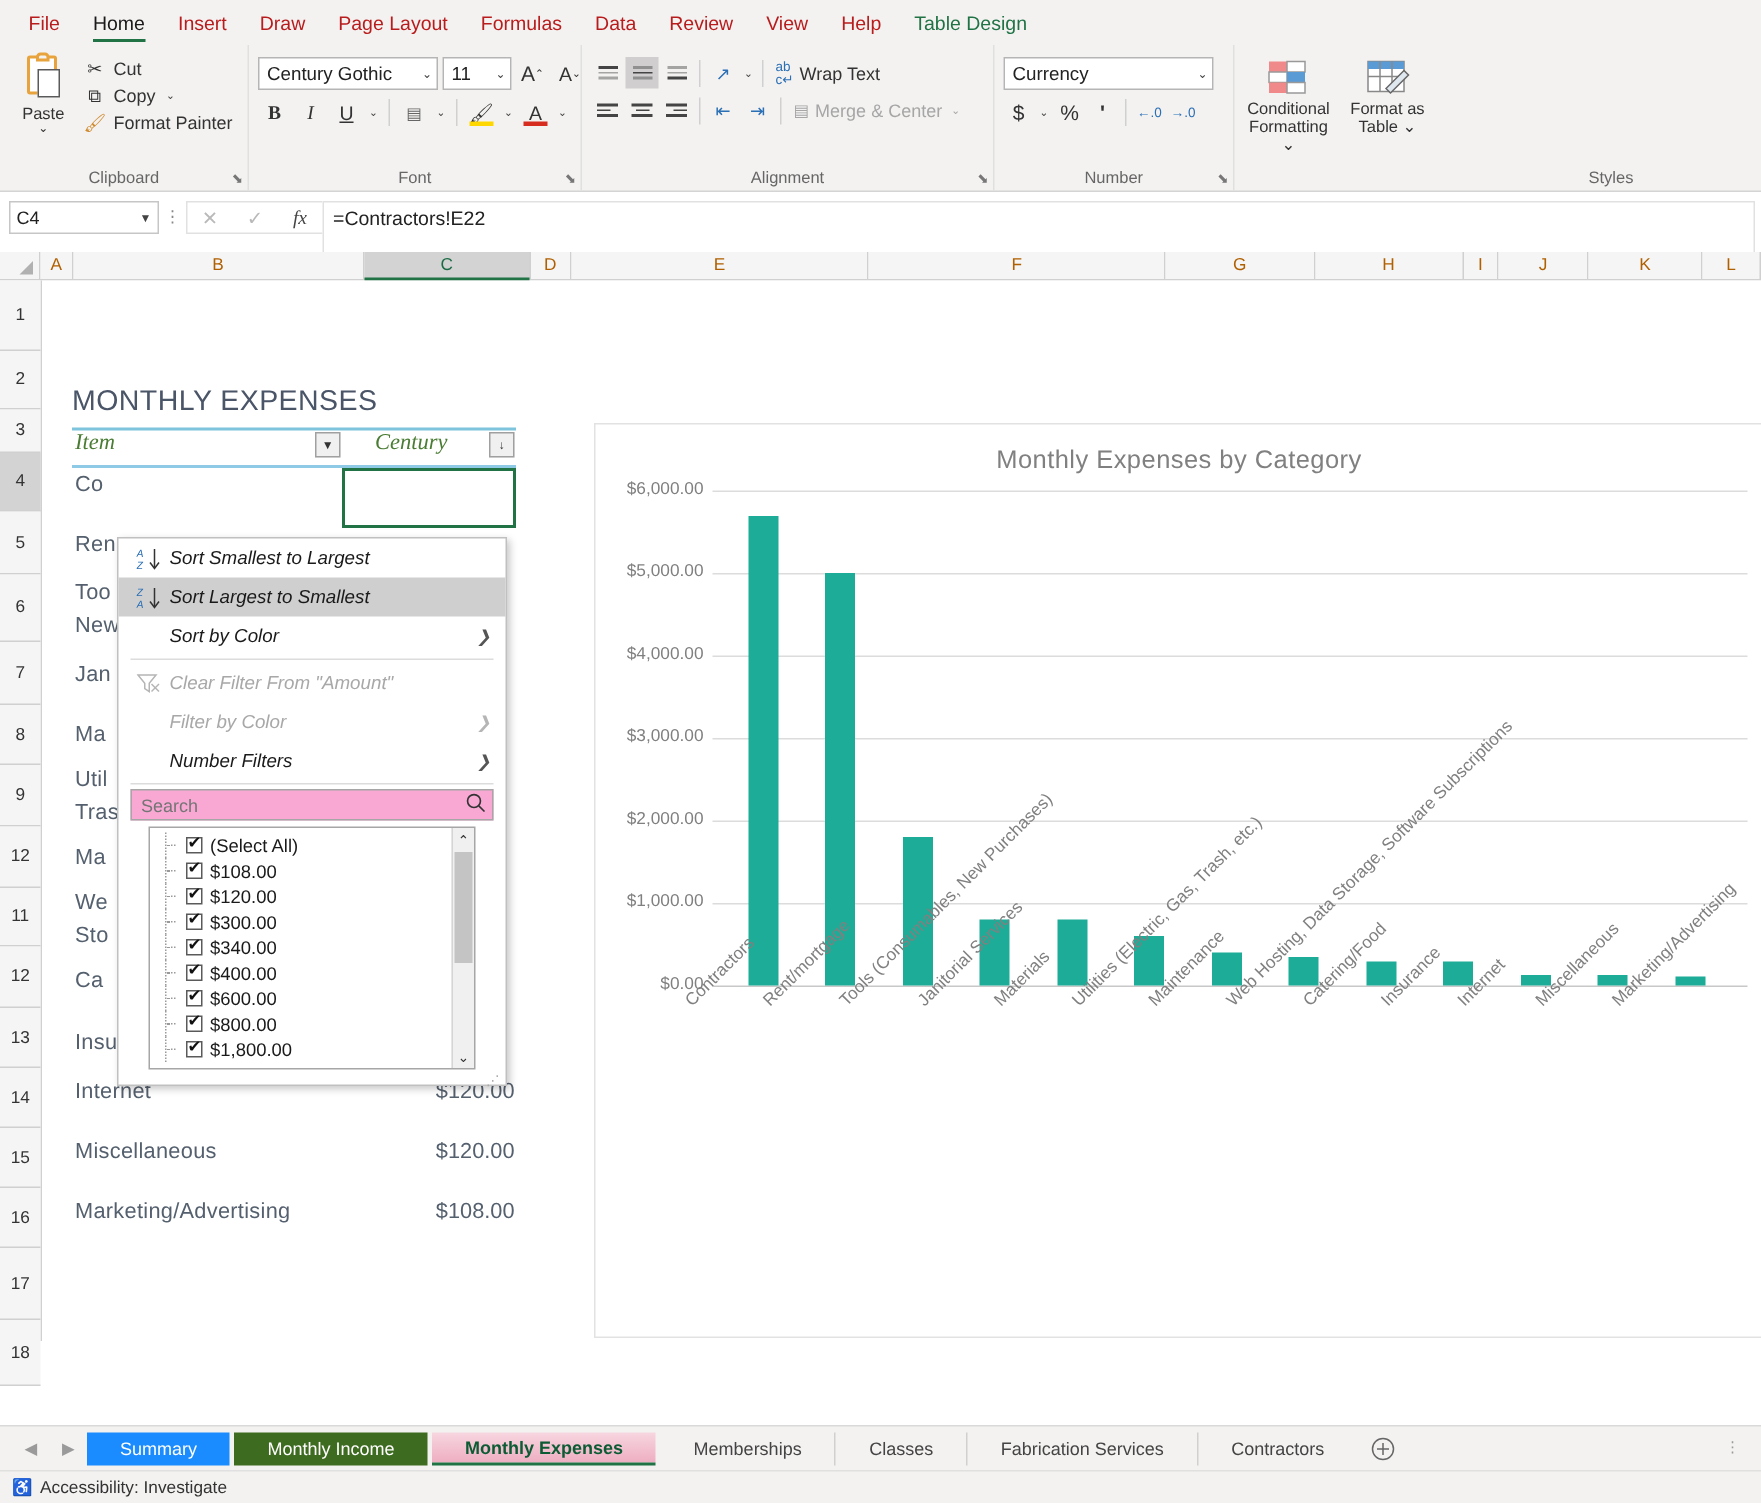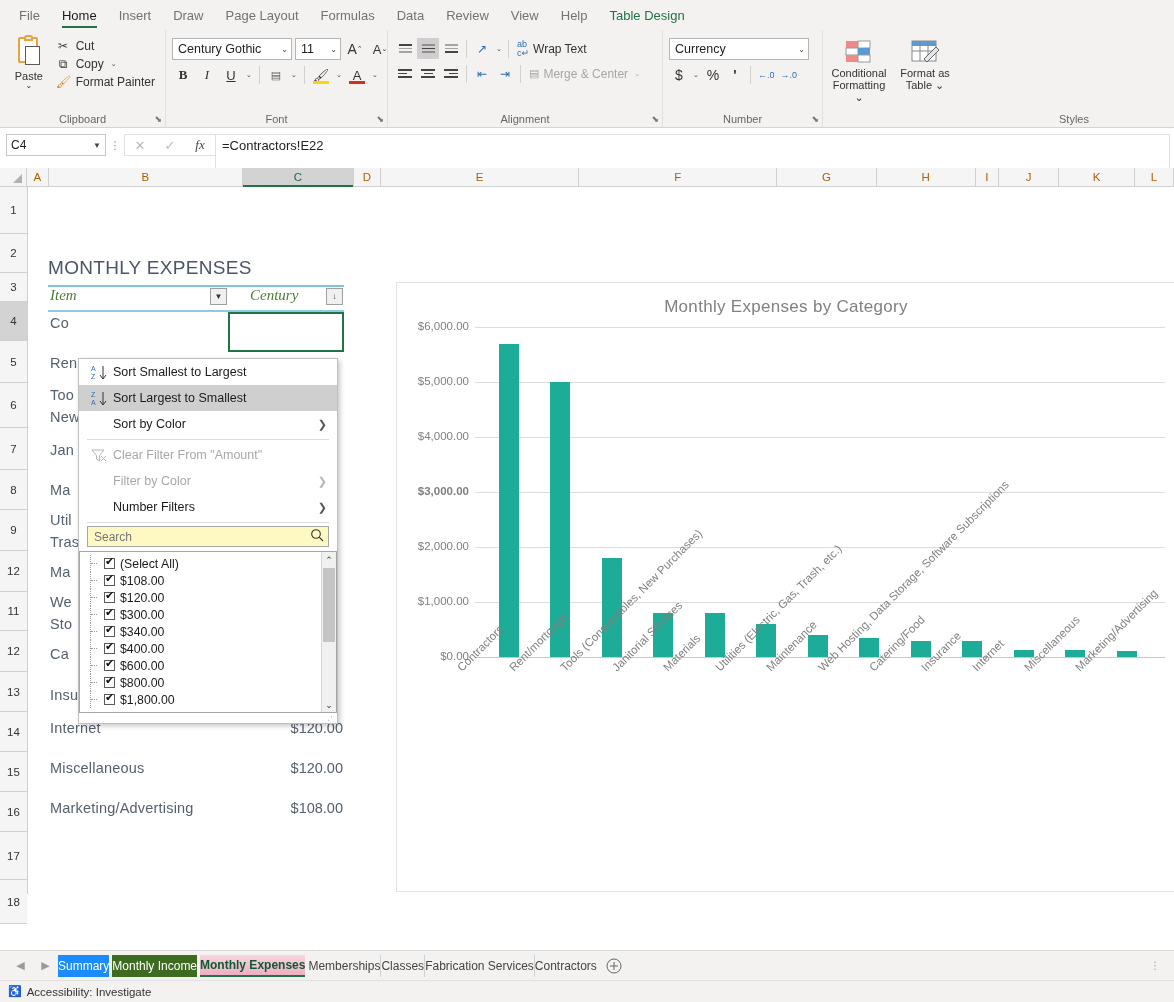--- a/index.html
+++ b/index.html
@@ -12,21 +12,21 @@
     position:relative;
   }
 
   
   .ribbon-tabs {
     height:30px; display:flex; align-items:stretch;
     background:#f3f2f1; padding-left:8px;
   }
   .rtab {
     padding:0 11px; display:flex; align-items:center;
-    font-size:13px; color:#737373; cursor:default; position:relative;
+    font-size:13px; color:#b91c1c; cursor:default; position:relative;
   }
   .rtab.active { color:#1a1a1a; }
   .rtab.active:after {
     content:""; position:absolute; left:11px; right:11px; bottom:2px;
     height:2.5px; background:#217346;
   }
   .rtab.contextual { color:#217346; }
 
   
   .ribbon {
@@ -167,33 +167,33 @@
   .item-txt { position:absolute; font-size:14.5px; color:#55606e;
     font-weight:300; letter-spacing:0.2px; }
   .amt-txt { position:absolute; font-size:14.5px; color:#55606e;
     font-weight:300; text-align:right; }
   .selcell { position:absolute; border:2px solid #217346; }
 
   
   .fdrop { position:absolute; background:#fff; border:1px solid #c0c0c0;
     box-shadow:2px 2px 5px rgba(0,0,0,.22); z-index:50; }
   .fmenu { display:flex; align-items:center; height:26px; padding:0 6px;
-    font-size:12.5px; color:#1a1a1a; }
+    font-size:12.5px; color:#1a1a1a;font-style:italic; }
   .fmenu.hl { background:#cfcfcf; }
   .fmenu.dis { color:#a8a8a8; }
   .fmenu .mi { width:28px; display:flex; align-items:center; justify-content:center; }
   .fmenu .mt { flex:1; }
   .fmenu .ma { font-size:11px; color:#555; padding-right:4px; }
   .fmenu.dis .ma { color:#b5b5b5; }
   .fdiv { height:1px; background:#dcdcdc; margin:2px 8px; }
   .srchwrap { margin:3px 8px 4px 8px; height:21px; border:1px solid #a6a6a6;
-    background:#fef9c3; display:flex; align-items:center; padding:0 4px; }
+    background:#f9a8d4; display:flex; align-items:center; padding:0 4px; }
   .srchwrap input { flex:1; border:none; outline:none; font-size:12px;
     color:#666; background:transparent; font-family:"Liberation Sans", sans-serif; }
-  .listbox { margin:0 0; border:1px solid #a6a6a6; background:#fff;
+  .listbox { margin:0 20px; border:1px solid #a6a6a6; background:#fff;
     height:162px; position:relative; overflow:hidden; }
   .lb-inner { padding:3px 0 0 6px; }
   .lrow { display:flex; align-items:center; height:17px; font-size:12.3px;
     color:#1a1a1a; }
   .tree { width:12px; border-left:1px dotted #9a9a9a; height:17px;
     position:relative; margin-left:4px; }
   .tree:after { content:""; position:absolute; left:0; top:8px; width:6px;
     border-top:1px dotted #9a9a9a; }
   .cbk { width:11px; height:11px; border:1px solid #5a5a5a; background:#fff;
     margin-right:5px; margin-left:2px; position:relative; flex:none; }
@@ -225,21 +225,21 @@
   .bar { position:absolute; bottom:0; background:#1dac97; }
   .xlab { position:absolute; font-size:11.5px; color:#808080; white-space:nowrap;
     transform-origin:left top; transform:rotate(-45deg); }
 
   
   .tabbar { position:absolute; left:0; right:0; bottom:22px; height:30px;
     background:#f3f2f1; display:flex; align-items:center;
     border-top:1px solid #d9d9d9; }
   .navarrows { display:flex; width:58px; justify-content:space-around;
     color:#9a9a9a; font-size:11px; padding-left:8px; }
-  .stab { height:22px; display:flex; align-items:center; padding:0 0;
+  .stab { height:22px; display:flex; align-items:center; padding:0 22px;
     font-size:12px; color:#444; border-right:1px solid #d0d0d0; white-space:nowrap;}
   .stab.c-blue { background:#1a8cff; color:#fff; border-right:none; margin-right:3px;}
   .stab.c-green { background:#3d6b1f; color:#fff; border-right:none; margin-right:3px;}
   .stab.active { background:linear-gradient(#f7d6e0,#eeaec2);
     color:#0d5b34; font-weight:bold; border-right:none;
     border-bottom:2px solid #217346; margin-right:3px; }
   .addsheet { width:34px; display:flex; align-items:center; justify-content:center;
     color:#555; font-size:13px; }
   .tab-right { margin-left:auto; display:flex; align-items:center; padding-right:6px; }
   .tb-dots { color:#9a9a9a; font-size:10px; line-height:9px; padding:0 8px; }
@@ -564,21 +564,21 @@
           <div class="bar" style="left:436px; width:20px; height:16.5px;"></div>
           <div class="bar" style="left:487px; width:20px; height:16.5px;"></div>
           <div class="bar" style="left:539px; width:20px; height:6.6px;"></div>
           <div class="bar" style="left:590px; width:20px; height:6.6px;"></div>
           <div class="bar" style="left:642px; width:20px; height:5.9px;"></div>
         </div>
 
         <div class="ytick" style="top:37px;  width:70px; left:2px;">$6,000.00</div>
         <div class="ytick" style="top:92px;  width:70px; left:2px;">$5,000.00</div>
         <div class="ytick" style="top:147px; width:70px; left:2px;">$4,000.00</div>
-        <div class="ytick" style="top:202px; width:70px; left:2px;font-weight:bold;">$3,000.00</div>
+        <div class="ytick" style="top:202px; width:70px; left:2px;">$3,000.00</div>
         <div class="ytick" style="top:257px; width:70px; left:2px;">$2,000.00</div>
         <div class="ytick" style="top:312px; width:70px; left:2px;">$1,000.00</div>
         <div class="ytick" style="top:367px; width:70px; left:2px;">$0.00</div>
 
         <div class="xlab" style="left:58px;  top:382px;">Contractors</div>
         <div class="xlab" style="left:110px; top:382px;">Rent/mortgage</div>
         <div class="xlab" style="left:161px; top:382px;">Tools (Consumables, New Purchases)</div>
         <div class="xlab" style="left:213px; top:382px;">Janitorial Services</div>
         <div class="xlab" style="left:264px; top:382px;">Materials</div>
         <div class="xlab" style="left:316px; top:382px;">Utilities (Electric, Gas, Trash, etc.)</div>

